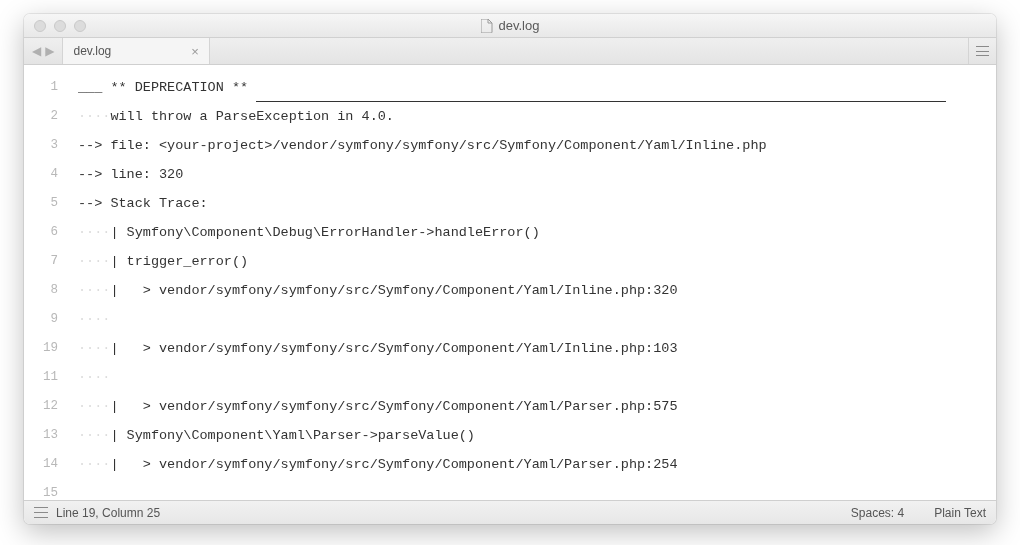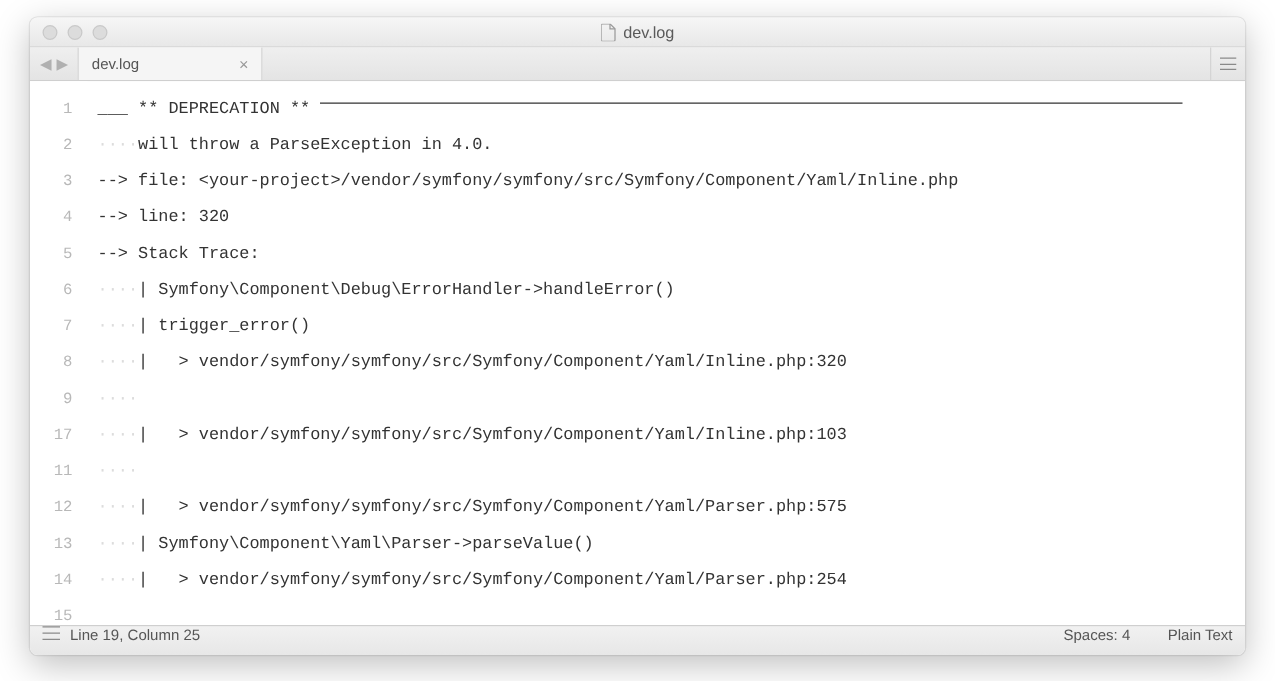--- a/index.html
+++ b/index.html
@@ -142,37 +142,38 @@
     padding-top: 8px;
     overflow: hidden;
     color: #222;
   }
   .code .line {
     height: 29px;
     line-height: 29px;
     white-space: pre;
     padding-left: 8px;
     display: flex;
-    align-items: flex-start;
+    align-items: flex-end;
   }
   .ws-dot {
     color: #dcdcdc;
   }
   .code .line .txt { color: #333; }
   .hrline {
     display: inline-block;
     border-bottom: 1px solid #333;
     height: 10px;
     vertical-align: middle;
   }
   .statusbar {
     height: 24px;
     background: linear-gradient(#f1f1f1, #e7e7e7);
     border-top: 1px solid #cfcfcf;
     display: flex;
+    align-items: center;
     font-size: 12px;
     color: #555;
     padding: 0 10px;
   }
   .statusbar .sb-icon {
     width: 14px;
     height: 11px;
     margin-right: 8px;
     display: inline-flex;
     flex-direction: column;
@@ -226,21 +227,21 @@
     <div class="gutter" id="gutter">
         <div class="ln">1</div>
         <div class="ln">2</div>
         <div class="ln">3</div>
         <div class="ln">4</div>
         <div class="ln">5</div>
         <div class="ln">6</div>
         <div class="ln">7</div>
         <div class="ln">8</div>
         <div class="ln">9</div>
-        <div class="ln">17</div>
+        <div class="ln">19</div>
         <div class="ln">11</div>
         <div class="ln">12</div>
         <div class="ln">13</div>
         <div class="ln">14</div>
         <div class="ln">15</div>
       </div>
     <div class="code" id="code">
         <div class="line"><span class="txt">___ ** DEPRECATION ** </span><span class="hrline" style="width: 690px; margin-left: 0px;"></span></div>
         <div class="line"><span class="ws-dot">····</span><span class="txt">will throw a ParseException in 4.0.</span></div>
         <div class="line"><span class="txt">--&gt; file: &lt;your-project&gt;/vendor/symfony/symfony/src/Symfony/Component/Yaml/Inline.php</span></div>

